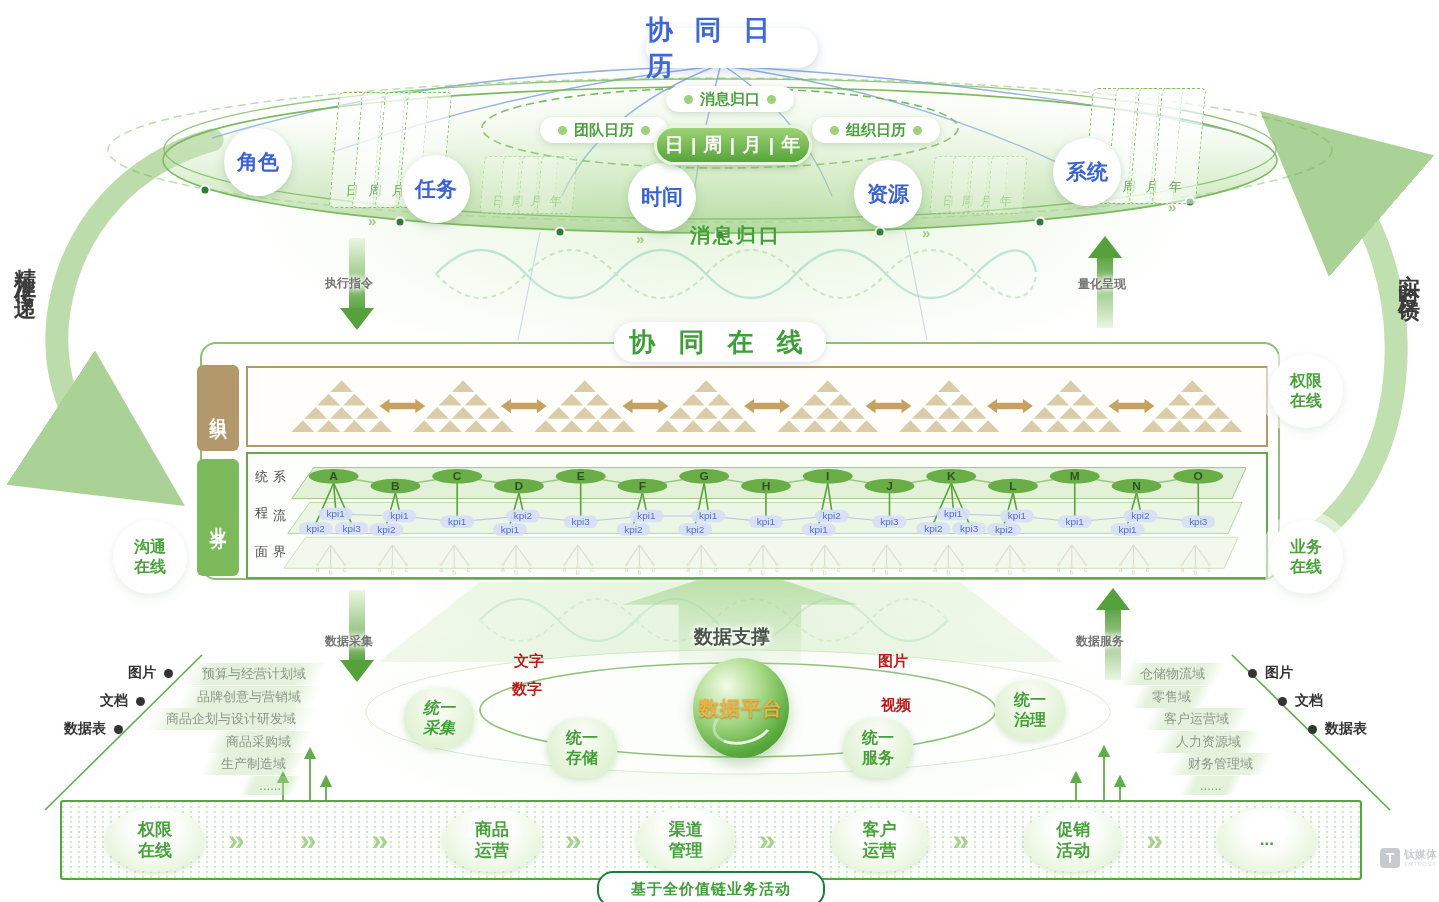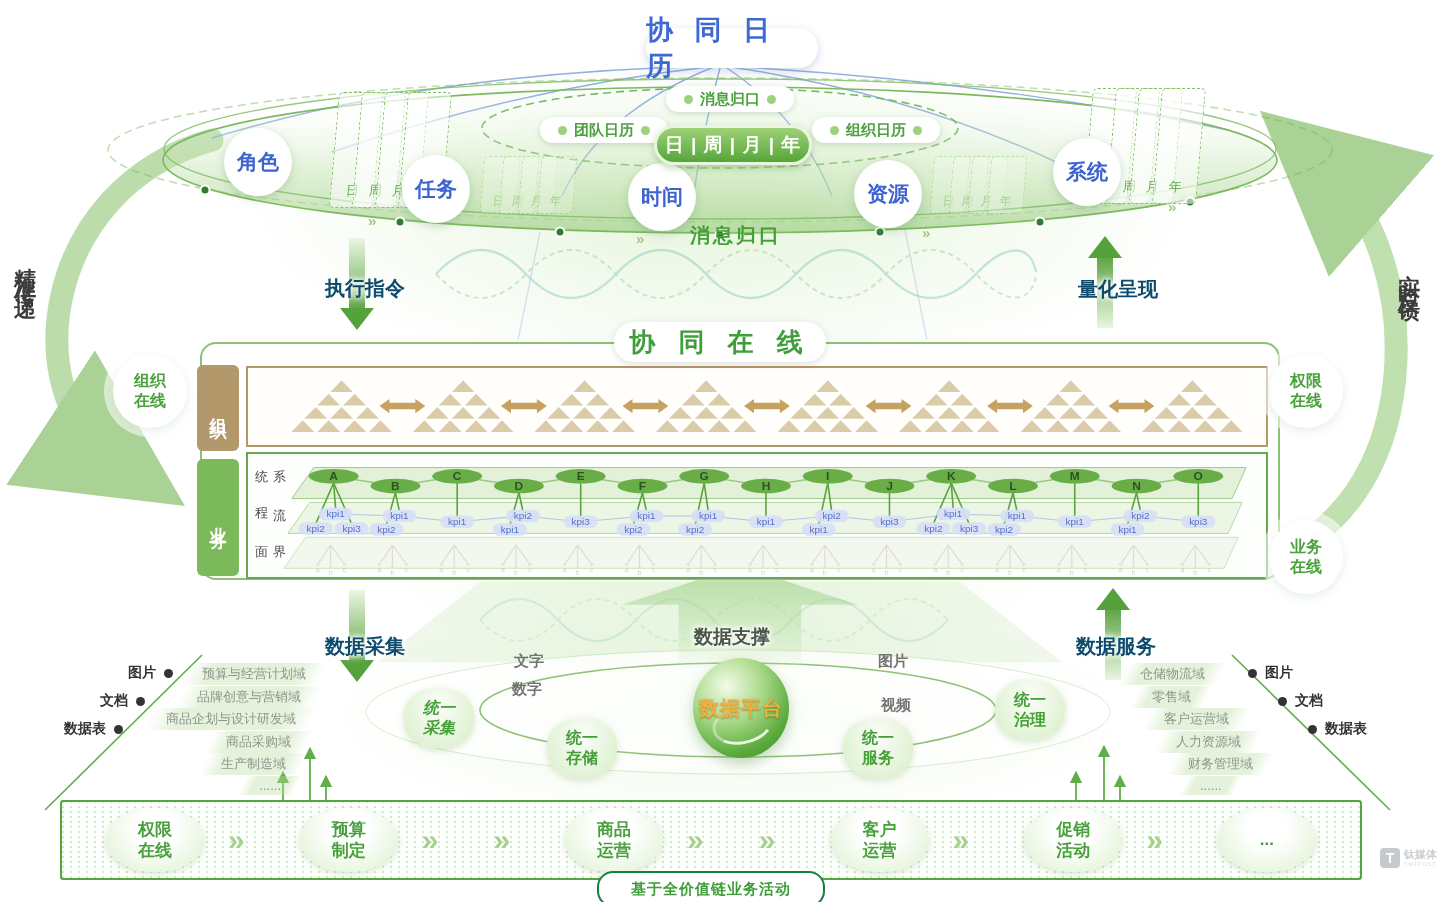--- a/index.html
+++ b/index.html
@@ -57,21 +57,21 @@
   .side-label{writing-mode:vertical-rl;letter-spacing:9px;font-size:22px;font-weight:bold;color:#3c3c3c;z-index:6;}
   .side-left{left:10px;top:250px;} .side-right{left:1394px;top:256px;}
 
   
   .v-arrow{position:absolute;width:34px;height:94px;z-index:3;}
   .v-arrow .shaft{position:absolute;left:9px;width:16px;}
   .v-arrow.down .shaft{top:0;height:72px;background:linear-gradient(180deg,#eaf6e1,#5da443);}
   .v-arrow.down::after{content:"";position:absolute;top:70px;left:0;border:17px solid transparent;border-bottom:0;border-top:22px solid #55a23d;}
   .v-arrow.up .shaft{bottom:0;height:72px;background:linear-gradient(0deg,#eaf6e1,#5da443);}
   .v-arrow.up::after{content:"";position:absolute;bottom:70px;left:0;border:17px solid transparent;border-top:0;border-bottom:22px solid #55a23d;}
-  .flow-label{position:absolute;font-size:20px;font-weight:bold;color:#0c4a6e;z-index:6;
+  .flow-label{position:absolute;font-size:12px;font-weight:bold;color:#737373;z-index:6;
     text-shadow:0 0 4px #fff,0 0 7px #fff,0 0 9px #fff;white-space:nowrap;}
 
   
   .panel{left:200px;top:342px;width:1080px;height:238px;border:2.5px solid #8cc175;border-radius:16px;background:#fff;z-index:2;box-sizing:border-box;}
   .panel-title{left:614px;top:322px;width:212px;height:40px;background:#fff;border-radius:24px;z-index:7;
     box-shadow:0 2px 9px rgba(0,0,0,.13);display:flex;align-items:center;justify-content:center;
     color:#3f9e3a;font-size:26px;font-weight:bold;letter-spacing:8px;}
   .badge{position:absolute;width:74px;height:74px;border-radius:50%;background:#fff;z-index:6;
     box-shadow:0 0 0 9px rgba(255,255,255,.55),0 3px 10px rgba(110,170,110,.4);
     display:flex;align-items:center;justify-content:center;color:#4aa13c;font-size:16px;font-weight:bold;text-align:center;line-height:1.25;}
@@ -100,21 +100,21 @@
   .sphere .lbl{color:#f0b03b;font-size:20px;font-weight:bold;text-shadow:0 1px 2px rgba(80,50,0,.45);letter-spacing:1px;z-index:2;}
   .sphere::after{content:"";position:absolute;left:20%;bottom:14%;width:58%;height:34%;
     border:3px solid transparent;border-bottom-color:rgba(255,255,255,.85);border-left-color:rgba(255,255,255,.4);
     border-radius:50%;transform:rotate(-14deg);}
   .pillar{position:absolute;width:70px;height:60px;border-radius:45%;z-index:5;
     background:radial-gradient(ellipse at 50% 30%,#fcfdfa,#def1d0 80%);box-shadow:0 2px 7px rgba(120,170,100,.3);
     display:flex;align-items:center;justify-content:center;color:#43a036;font-size:16px;font-weight:bold;text-align:center;line-height:1.25;}
   .pillar span{width:2.3em;}
   .pillar-1{left:404px;top:688px;font-style:italic;} .pillar-2{left:547px;top:718px;}
   .pillar-3{left:843px;top:718px;} .pillar-4{left:995px;top:680px;}
-  .dtype{position:absolute;color:#737373;font-size:15px;font-weight:bold;z-index:5;}
+  .dtype{position:absolute;color:#b91c1c;font-size:15px;font-weight:bold;z-index:5;}
   .dtype-1{left:514px;top:652px;} .dtype-2{left:512px;top:680px;}
   .dtype-3{left:878px;top:652px;} .dtype-4{left:881px;top:696px;}
 
   
   .sources{position:absolute;z-index:5;}
   .src{position:absolute;display:flex;align-items:center;gap:8px;font-size:14px;font-weight:bold;color:#333;white-space:nowrap;}
   .src .dot{width:9px;height:9px;border-radius:50%;background:#333;display:inline-block;}
   .l-sources{left:60px;top:658px;width:140px;height:90px;}
   .l-sources .src:nth-of-type(1){left:68px;top:6px;} .l-sources .src:nth-of-type(2){left:40px;top:34px;}
   .l-sources .src:nth-of-type(3){left:4px;top:62px;}
@@ -370,22 +370,22 @@
     </div>
   <div class="flow-label" style="left:325px;top:275px;">执行指令</div>
   <div class="v-arrow up" style="left:1088px;top:234px;">
       <div class="shaft"></div>
     </div>
   <div class="flow-label" style="left:1078px;top:276px;">量化呈现</div>
 
   <div class="abs panel"></div>
   <div class="abs panel-title">协 同 在 线</div>
 
-  <div class="badge badge-orgline">
-      <span>组织在线</span>
+  <div class="badge badge-comm">
+      <span>沟通在线</span>
     </div>
   <div class="badge badge-bizline">
       <span>业务在线</span>
     </div>
   <div class="badge badge-perm">
       <span>权限在线</span>
     </div>
 
   <div class="vtab vtab-org">组织</div>
   <div class="vtab vtab-biz">业务</div>
@@ -901,38 +901,38 @@
   <div class="abs activities">
 
       <div class="activity" style="--i: 0;">
         <div class="cap">
           <span>权限在线</span>
         </div>
         <span class="chev">»</span>
       </div>
 
       <div class="activity" style="--i: 1;">
-        <div class="cap">
-          <span>预算制定</span>
-        </div>
         <span class="chev">»</span>
       </div>
 
       <div class="activity" style="--i: 2;">
         <span class="chev">»</span>
       </div>
 
       <div class="activity" style="--i: 3;">
         <div class="cap">
           <span>商品运营</span>
         </div>
         <span class="chev">»</span>
       </div>
 
       <div class="activity" style="--i: 4;">
+        <div class="cap">
+          <span>渠道管理</span>
+        </div>
         <span class="chev">»</span>
       </div>
 
       <div class="activity" style="--i: 5;">
         <div class="cap">
           <span>客户运营</span>
         </div>
         <span class="chev">»</span>
       </div>
 

